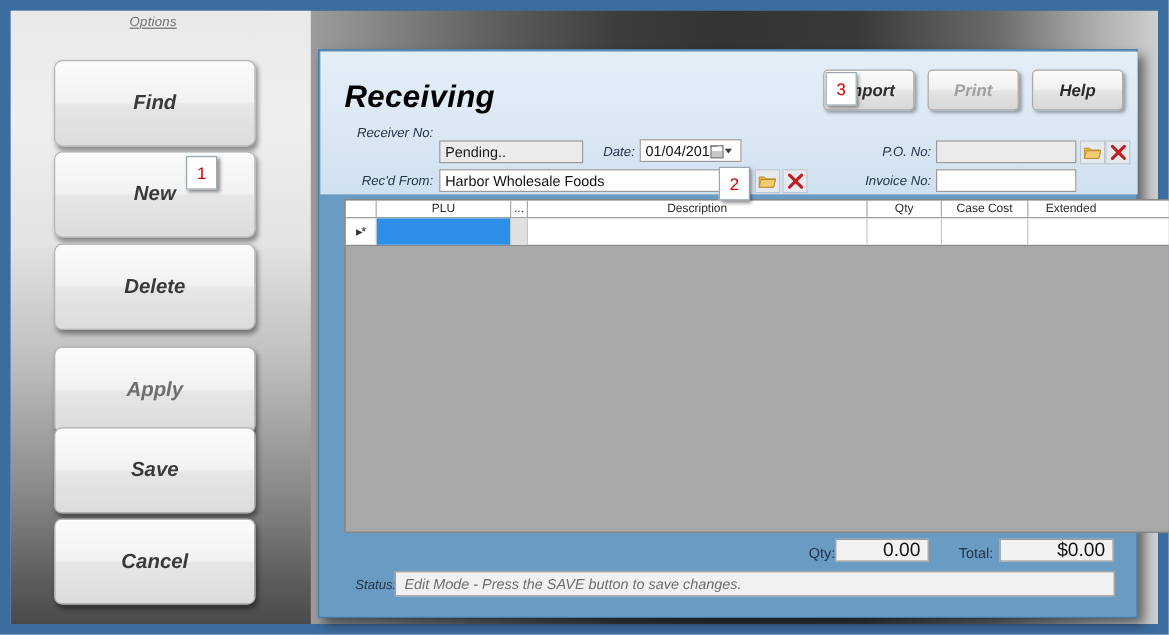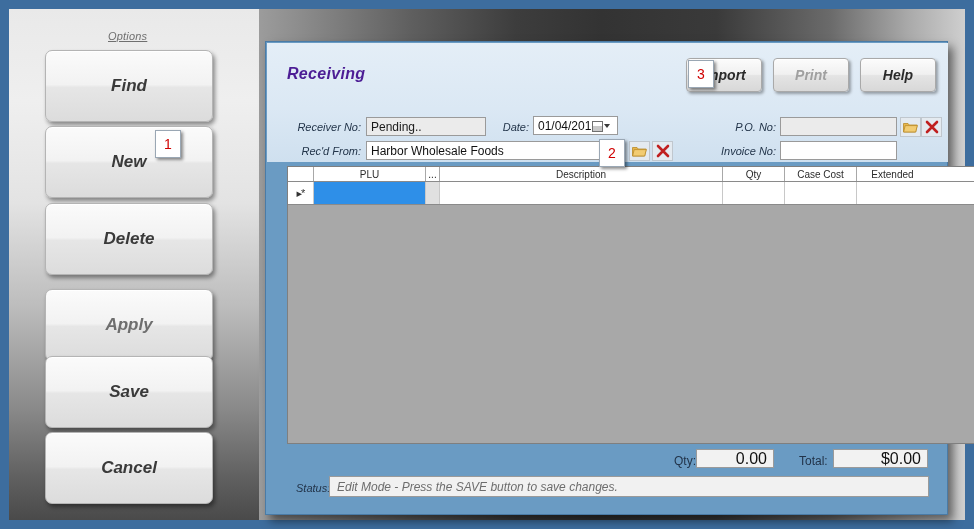--- a/index.html
+++ b/index.html
@@ -40,21 +40,21 @@
     width: 250px;
     height: 511px;
     background: linear-gradient(to bottom,
         #e9e9e9 0%, #efefef 18%, #e3e3e3 38%,
         #bdbdbd 58%, #8a8a8a 78%, #5f5f5f 92%, #4a4a4a 100%);
   }
 
   #options-label {
     position: absolute;
     left: 99px;
-    top: 21px;
+    top: 4px;
     font-size: 11px;
     font-style: italic;
     color: #6f6f6f;
     text-decoration: underline;
     letter-spacing: 0.2px;
   }
 
   
   .opt-btn {
     position: absolute;
@@ -112,24 +112,24 @@
     left: 1px; top: 1px;
     width: 681px;
     height: 119px;
     background: linear-gradient(to bottom, #e4eef7 0%, #dbe8f4 55%, #cfe0ef 100%);
   }
 
   #dialog-title {
     position: absolute;
     left: 21px;
     top: 23px;
-    font-size: 16px;
+    font-size: 26px;
     font-weight: bold;
     font-style: italic;
-    color: #4c1d95;
+    color: #000000;
     letter-spacing: 0.3px;
   }
 
   
   .tool-btn {
     position: absolute;
     top: 16px;
     width: 76px;
     height: 34px;
     border-radius: 4px;
@@ -334,21 +334,21 @@
       <div id="dialog-head"></div>
 
       <div id="dialog-title">Receiving</div>
 
       <div class="tool-btn" style="left:420px;">Import</div>
       <div class="tool-btn disabled" style="left:507px;">Print</div>
       <div class="tool-btn" style="left:594px;">Help</div>
 
       <div class="badge" style="left:422px; top:18px;">3</div>
 
-      <div class="f-label" style="left:19px; top:79px; width:76px;font-style:italic;">Receiver No:</div>
+      <div class="f-label" style="left:19px; top:63px; width:76px;font-style:italic;">Receiver No:</div>
       <div class="f-input readonly" style="left:100px; top:75px; width:120px;">Pending..</div>
 
       <div class="f-label" style="left:225px; top:79px; width:38px;">Date:</div>
       <div class="f-input" style="left:267px; top:74px; width:85px; position:absolute;">
         <span>01/04/2017</span>
         <span class="cal-btn">
           <span class="cal-sq"></span>
             <span class="cal-arrow"></span>
         </span>
       </div>

